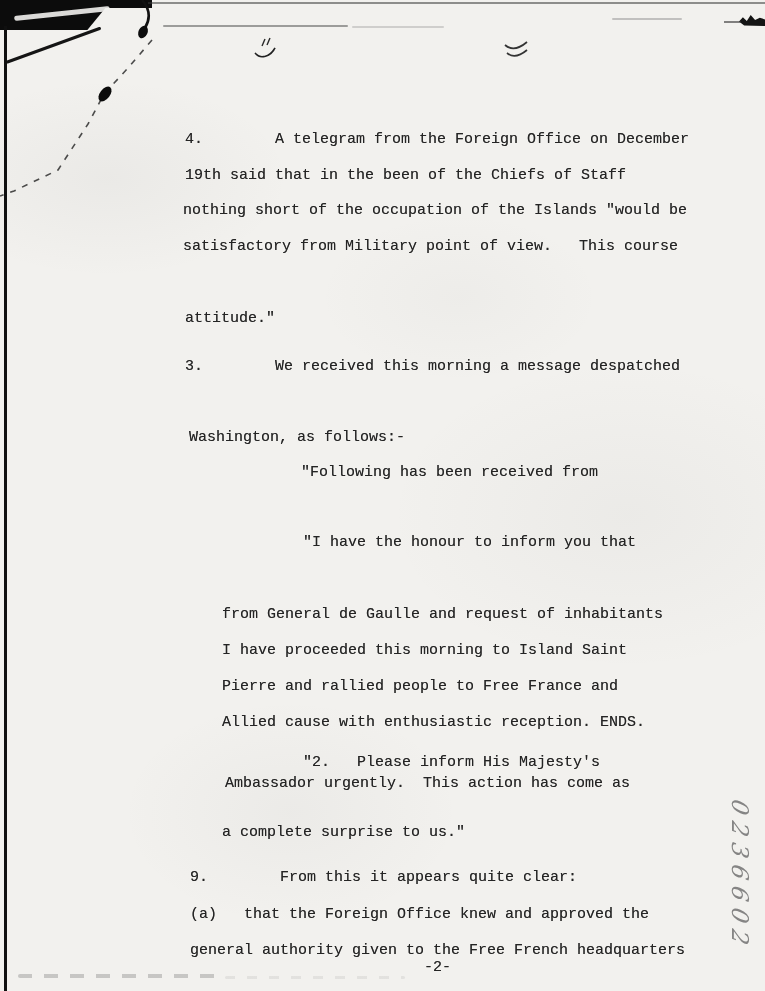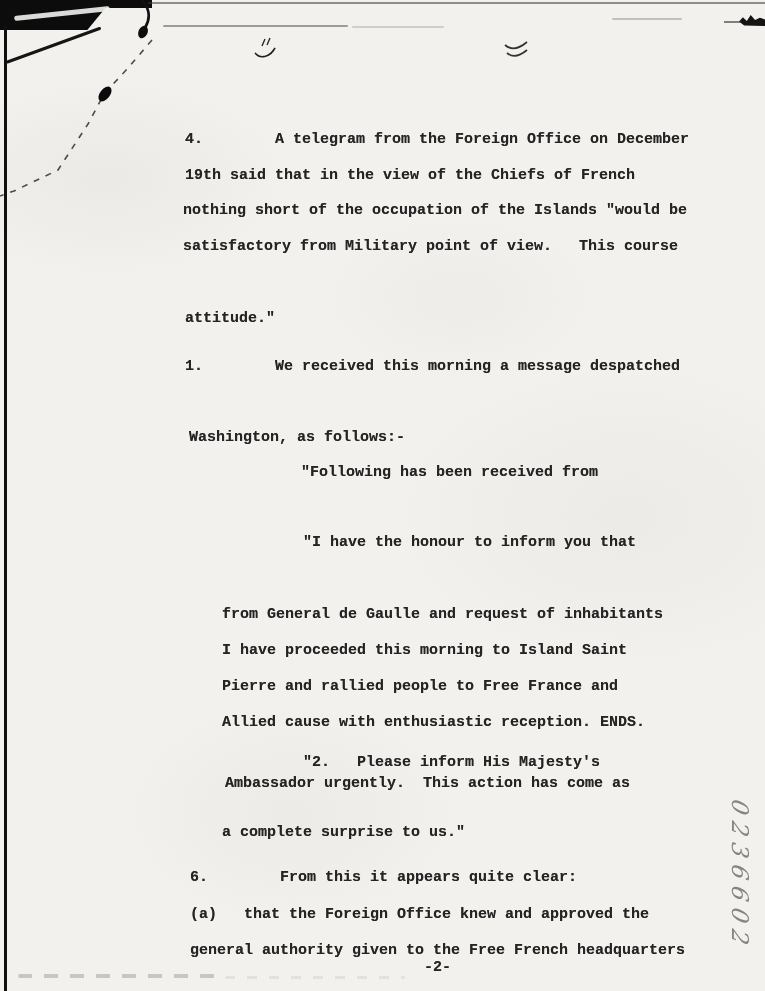--- a/index.html
+++ b/index.html
@@ -14,21 +14,21 @@
       radial-gradient(240px 160px at 38% 82%, rgba(110,110,110,.05), transparent 70%),
       radial-gradient(200px 120px at 60% 30%, rgba(120,120,120,.04), transparent 70%),
       #f2f1ee;
     font-family:"Liberation Mono","DejaVu Sans Mono",monospace;
   }
   .line{
     position:absolute;
     white-space:pre;
     font-size:15px;
     line-height:19px;
-    font-weight:700;
+    font-weight:400;
     color:#242424;
     text-shadow:0 0 0.6px rgba(30,30,30,.55);
     letter-spacing:0;
   }
   .pagenum{font-size:15px;}
   
   .art{position:absolute;}
   .corner-band{left:0;top:0;width:152px;height:8px;background:#0c0c0c;}
   .corner-blob{left:0;top:0;width:112px;height:30px;background:#0c0c0c;
     clip-path:polygon(0 0,100% 0,78% 100%,0 100%);}
@@ -56,41 +56,41 @@
     letter-spacing:7px;opacity:.8;
   }
   svg.art{overflow:visible;}
 </style>
 </head>
 <body>
 
 <div class="page">
 
   <div class="line" style="left:185px;top:130px">4.        A telegram from the Foreign Office on December</div>
-  <div class="line" style="left:185px;top:166px">19th said that in the view of the Chiefs of French</div>
+  <div class="line" style="left:185px;top:166px">19th said that in the been of the Chiefs of Staff</div>
   <div class="line" style="left:183px;top:201px">nothing short of the occupation of the Islands "would be</div>
   <div class="line" style="left:183px;top:237px">satisfactory from Military point of view.   This course</div>
   <div class="line" style="left:185px;top:309px">attitude."</div>
 
-  <div class="line" style="left:185px;top:357px">1.        We received this morning a message despatched</div>
+  <div class="line" style="left:185px;top:357px">3.        We received this morning a message despatched</div>
   <div class="line" style="left:189px;top:428px">Washington, as follows:-</div>
 
   <div class="line" style="left:220px;top:463px">         "Following has been received from</div>
 
   <div class="line" style="left:222px;top:533px">         "I have the honour to inform you that</div>
   <div class="line" style="left:222px;top:605px">from General de Gaulle and request of inhabitants</div>
   <div class="line" style="left:222px;top:677px">Pierre and rallied people to Free France and</div>
   <div class="line" style="left:222px;top:641px">I have proceeded this morning to Island Saint</div>
   <div class="line" style="left:222px;top:713px">Allied cause with enthusiastic reception. ENDS.</div>
 
   <div class="line" style="left:222px;top:753px">         "2.   Please inform His Majesty's</div>
   <div class="line" style="left:225px;top:774px">Ambassador urgently.  This action has come as</div>
   <div class="line" style="left:222px;top:823px">a complete surprise to us."</div>
 
-  <div class="line" style="left:190px;top:868px">6.        From this it appears quite clear:</div>
+  <div class="line" style="left:190px;top:868px">9.        From this it appears quite clear:</div>
   <div class="line" style="left:190px;top:905px">(a)   that the Foreign Office knew and approved the</div>
   <div class="line" style="left:190px;top:941px">general authority given to the Free French headquarters</div>
 
   <div class="line pagenum" style="left:424px;top:958px">-2-</div>
 
   <div class="art handwriting">0236602</div>
 
   <div class="art corner-band"></div>
   <div class="art corner-blob"></div>
   <div class="art corner-slash"></div>

